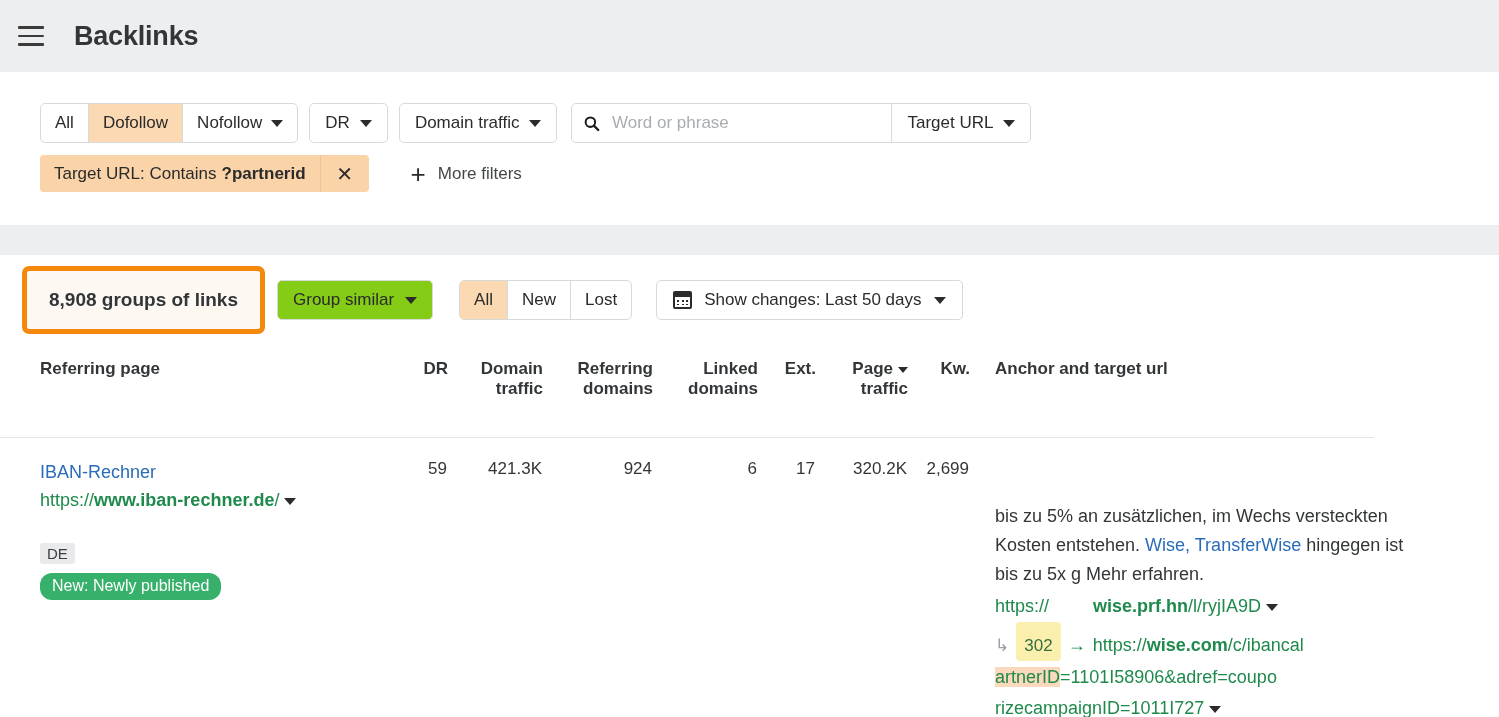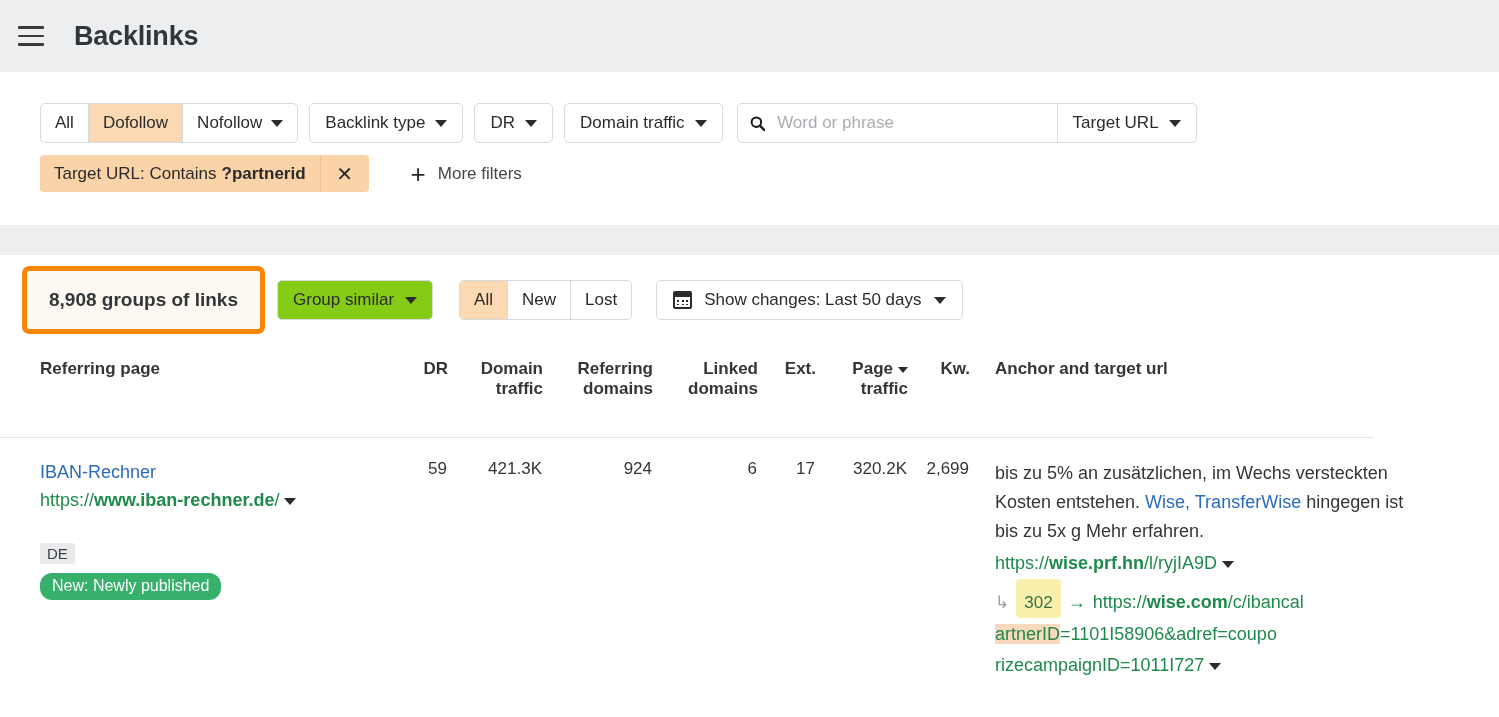--- a/index.html
+++ b/index.html
@@ -349,31 +349,31 @@
     font-size: 16px;
     white-space: nowrap;
   }
 
   .anchor-block {
     width: 420px;
     font-size: 18px;
     line-height: 1.62;
     color: #333638;
   }
-  .anchor-text { white-space: normal; }
+  .anchor-text { white-space: normal; margin-top: 43px; }
   .anchor-text a { color: #2b6cb9; text-decoration: none; cursor: pointer; }
   .target-url {
     display: block;
     margin-top: 3px;
     font-size: 18px;
     color: #1f8a4c;
     white-space: nowrap;
     cursor: pointer;
   }
-  .target-url b { font-weight: bold; }
+  .target-url b { font-weight: bold; margin-left: 44px; }
   .redirect-line {
     display: block;
     margin-top: 2px;
     font-size: 18px;
     color: #1f8a4c;
     white-space: nowrap;
   }
   .redir-arrow { color: #9aa0a6; margin-right: 7px; font-size: 17px; }
   .code-badge {
     display: inline-block;
@@ -407,24 +407,20 @@
 
       <div class="seg">
         <div class="opt">All</div>
         <div class="opt active">Dofollow</div>
         <div class="opt">
           <span>Nofollow</span>
           <span class="caret"></span>
         </div>
       </div>
 
-      <div class="pill-btn">
-        <span>Backlink type</span>
-        <span class="caret"></span>
-      </div>
 
       <div class="pill-btn">
         <span>DR</span>
         <span class="caret"></span>
       </div>
 
       <div class="pill-btn">
         <span>Domain traffic</span>
         <span class="caret"></span>
       </div>

